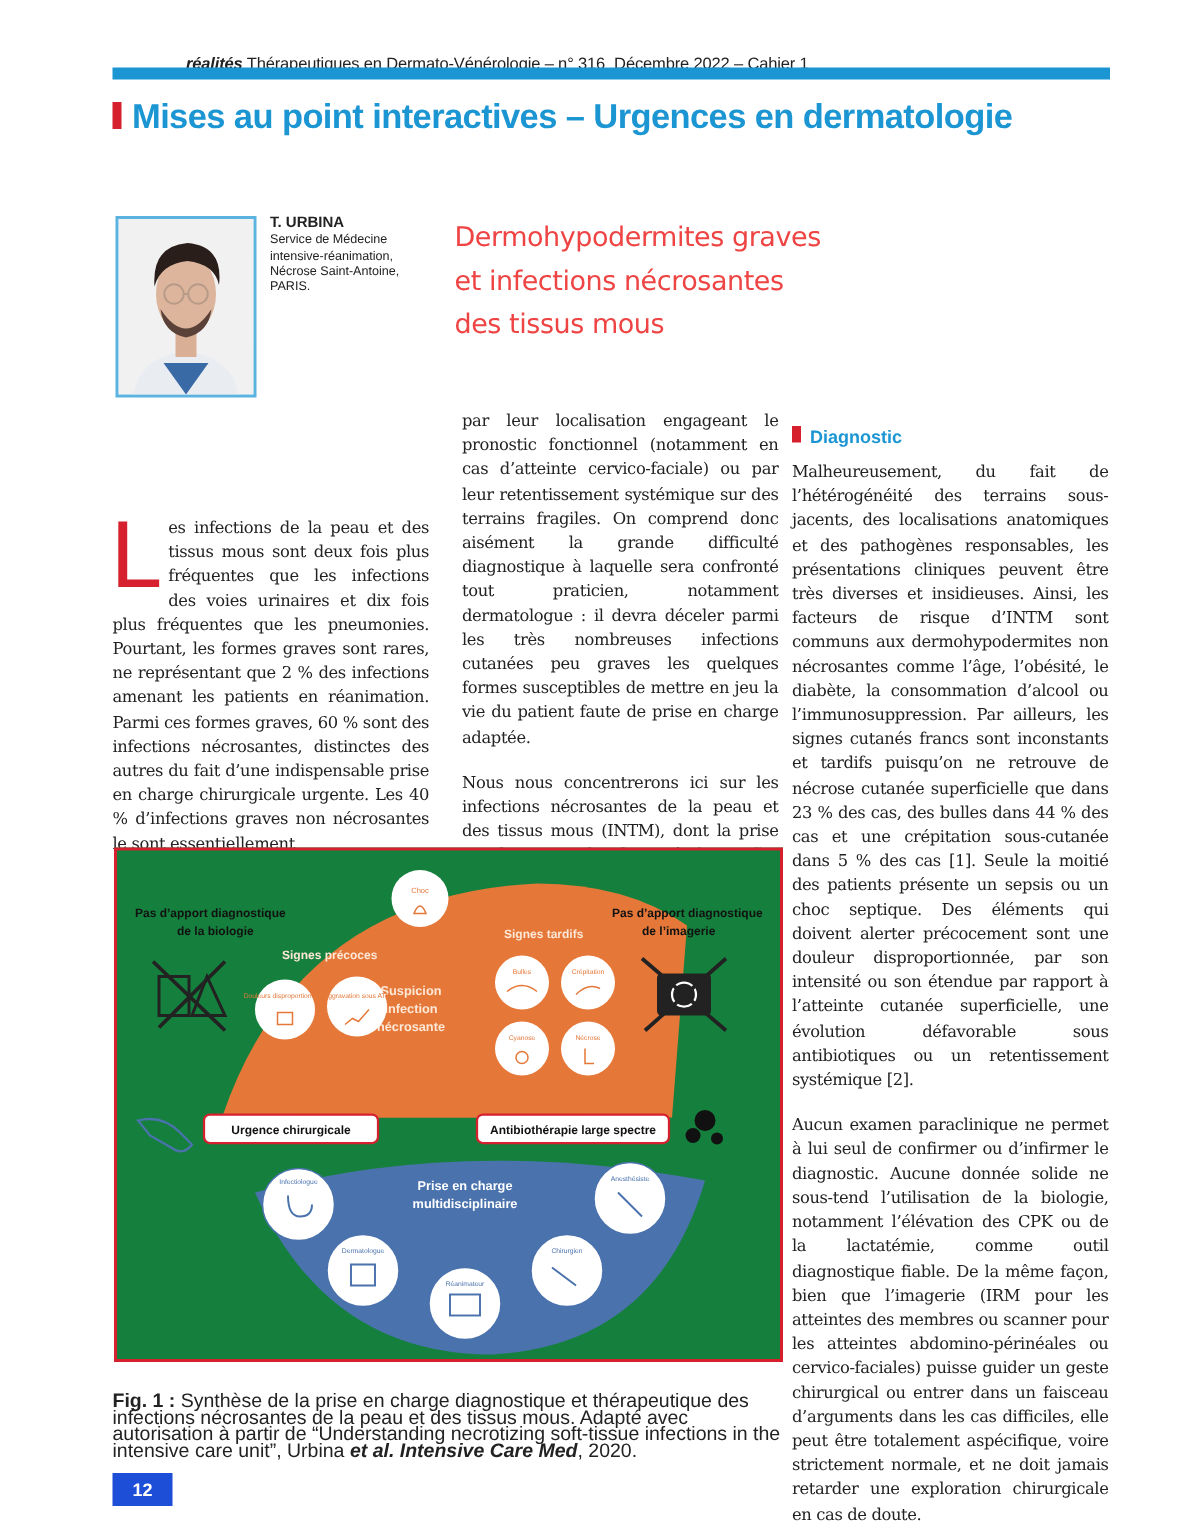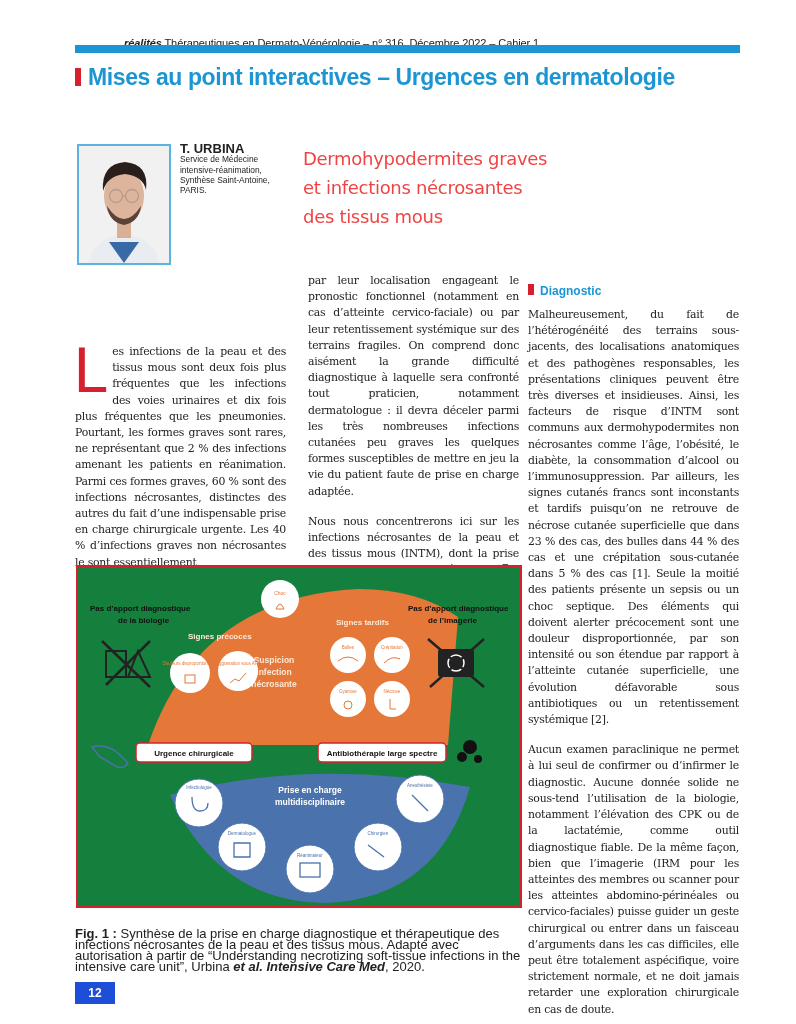--- a/index.html
+++ b/index.html
@@ -4,21 +4,21 @@
 <style>
   html, body { margin: 0; padding: 0; background: #ffffff; }
   body { width: 796px; height: 1024px; position: relative; overflow: hidden; font-family: "DejaVu Serif", serif; color: #222; }
   .running-head { position: absolute; left: 76px; top: 37px; font-family: Liberation Sans, sans-serif; font-size: 11px; color: #222; letter-spacing: -0.1px; margin-left: 48px; }
   .running-head b { font-weight: 700; font-style: italic; }
   .top-bar { position: absolute; left: 75px; top: 45px; width: 665px; height: 8px; background: #1b96d3; }
   .section-title { position: absolute; left: 75px; top: 64px; font-family: "Liberation Sans", sans-serif; font-weight: 700; font-size: 23px; color: #1b96d3; letter-spacing: -0.4px; white-space: nowrap; }
   .red-mark { display: inline-block; width: 6px; height: 18px; background: #d6202e; margin-right: 7px; vertical-align: -1px; }
   .photo { position: absolute; left: 77px; top: 144px; width: 94px; height: 121px; border: 2px solid #5ab4df; box-sizing: border-box; background: linear-gradient(#f4f4f4, #ececec); overflow: hidden; }
   .author { position: absolute; left: 180px; top: 144px; font-family: "Liberation Sans", sans-serif; font-size: 8.4px; line-height: 10.3px; color: #222; }
-  .author .name { font-weight: 700; font-size: 13px; }
+  .author .name { font-weight: 700; font-size: 10px; }
   .article-title { position: absolute; left: 303px; top: 144px; font-family: "DejaVu Sans", sans-serif; font-size: 18px; line-height: 29px; color: #ef4444; letter-spacing: -0.3px; }
   .col { position: absolute; font-size: 10.9px; line-height: 16.2px; text-align: justify; color: #222; letter-spacing: -0.25px; }
   .col p { margin: 0 0 14px 0; }
   .col1 { left: 75px; top: 344px; width: 211px; }
   .col2 { left: 292px; top: 273px; width: 211px; margin-left: 16px; }
   .col3 { left: 528px; top: 307px; width: 211px; }
   .dropcap { float: left; font-family: "DejaVu Sans", sans-serif; font-size: 60px; line-height: 48px; color: #d6202e; margin: 3px 6px 0 -2px; font-weight: 400; }
   .sub-head { position: absolute; left: 528px; top: 284px; font-family: "Liberation Sans", sans-serif; font-size: 12px; font-weight: 700; color: #1b96d3; }
   .sub-head .red-mark { width: 6px; height: 11px; margin-right: 6px; vertical-align: 0px; }
   .figure-box { position: absolute; left: 76px; top: 565px; width: 446px; height: 343px; border: 2px solid #d6202e; box-sizing: border-box; background: #15803d; overflow: hidden; }
@@ -53,21 +53,21 @@
     <circle cx="37" cy="50" r="6.5" fill="none" stroke="#b89a88" stroke-width="1.3"></circle>
     <circle cx="53" cy="50" r="6.5" fill="none" stroke="#b89a88" stroke-width="1.3"></circle>
     <line x1="43.5" y1="50" x2="46.5" y2="50" stroke="#b89a88" stroke-width="1.3"></line>
   </svg>
 </div>
 
 <div class="author">
   <div class="name">T. URBINA</div>
   <div>Service de Médecine</div>
   <div>intensive-réanimation,</div>
-  <div>Synthèse Saint-Antoine,</div>
+  <div>Nécrose Saint-Antoine,</div>
   <div>PARIS.</div>
 </div>
 
 <div class="article-title">
   <div>Dermohypodermites graves</div>
   <div>et infections nécrosantes</div>
   <div>des tissus mous</div>
 </div>
 
 <div class="col col1">

